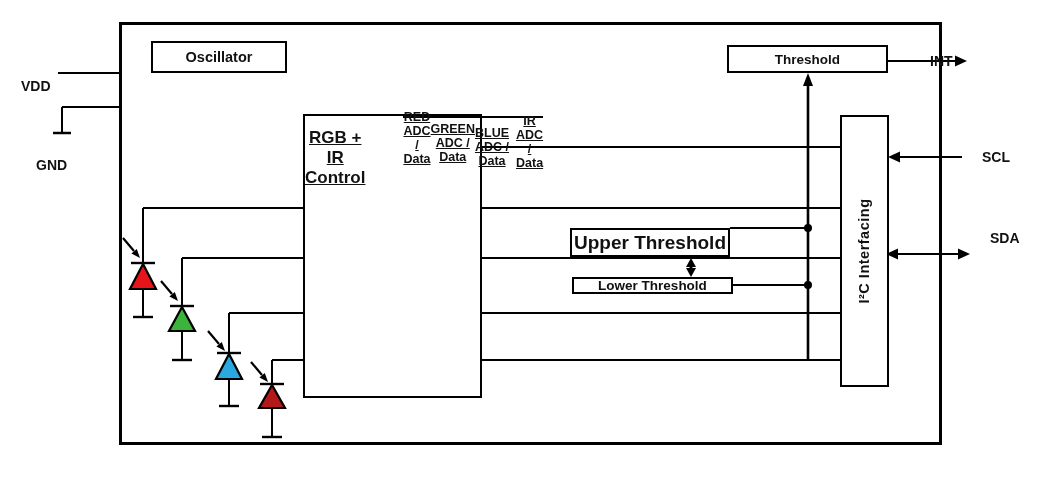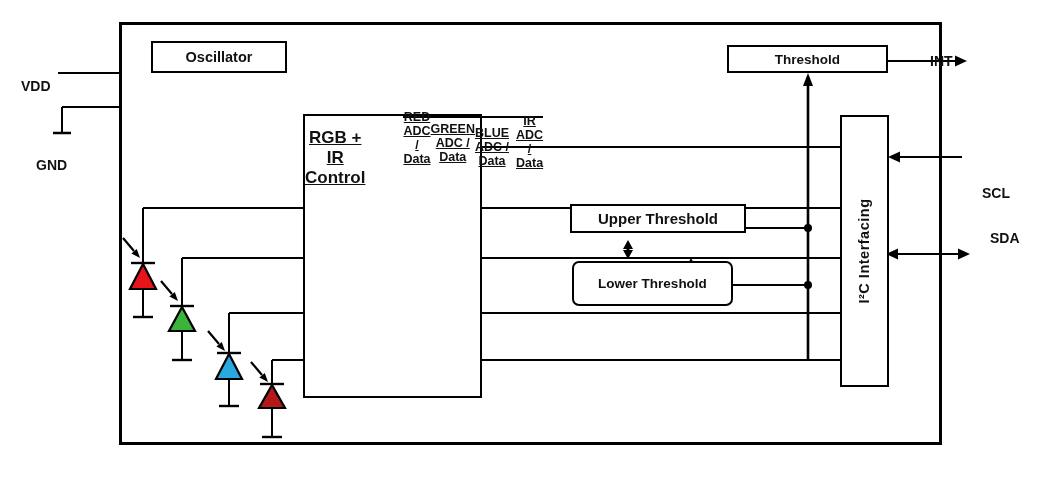--- a/index.html
+++ b/index.html
@@ -19,32 +19,32 @@
     z-index:10; text-align:center;
   }
   .oscillator { left:151px; top:41px; width:136px; height:32px; font-size:14.5px; }
   .stack { left:303px; top:114px; width:179px; height:284px; align-items:stretch; justify-content:flex-start;text-decoration:underline; }
   .stack .row { box-sizing:border-box; display:flex; align-items:center; justify-content:center; }
   .stack .title { height:83px; font-size:17px; }
   .stack .r1 { height:41px; border-top:2px solid #000; font-size:12.5px;margin-left:38px; }
   .stack .r2 { height:51px; border-top:2px solid #000; font-size:12.5px; }
   .stack .r3 { height:60px; border-top:2px solid #000; font-size:12.5px; }
   .stack .r4 { height:49px; border-top:2px solid #000; font-size:12.5px;padding-left:7px; }
-  .upper-th { left:570px; top:204px; width:176px; height:29px; font-size:15px; }
-  .lower-th { left:572px; top:261px; width:161px; height:45px; font-size:13.5px;border-radius:7px; }
+  .upper-th { left:570px; top:228px; width:160px; height:29px; font-size:19px; }
+  .lower-th { left:572px; top:277px; width:161px; height:17px; font-size:13.5px; }
   .interrupt { left:727px; top:45px; width:161px; height:28px; font-size:13.5px; }
   .i2c { left:840px; top:115px; width:49px; height:272px; border-width:2.5px; }
   .i2c .vlabel {
     white-space:nowrap; transform:rotate(-90deg); font-size:14.5px; letter-spacing:0.5px;
   }
   .pin-label { position:absolute; font-size:14px; z-index:10; }
   .pin-vdd { left:21px;  top:65px;margin-top:13px; }
   .pin-gnd { left:36px;  top:144px;margin-top:13px; }
   .pin-int { left:930px; top:53px; }
-  .pin-scl { left:982px; top:149px;margin-top:36px; }
+  .pin-scl { left:982px; top:149px; }
   .pin-sda { left:990px; top:230px; }
 </style>
 </head>
 <body>
 
 <div class="canvas">
 
   <div class="chip"></div>
 
   <svg class="wiring" width="1057" height="488" viewBox="0 0 1057 488">

